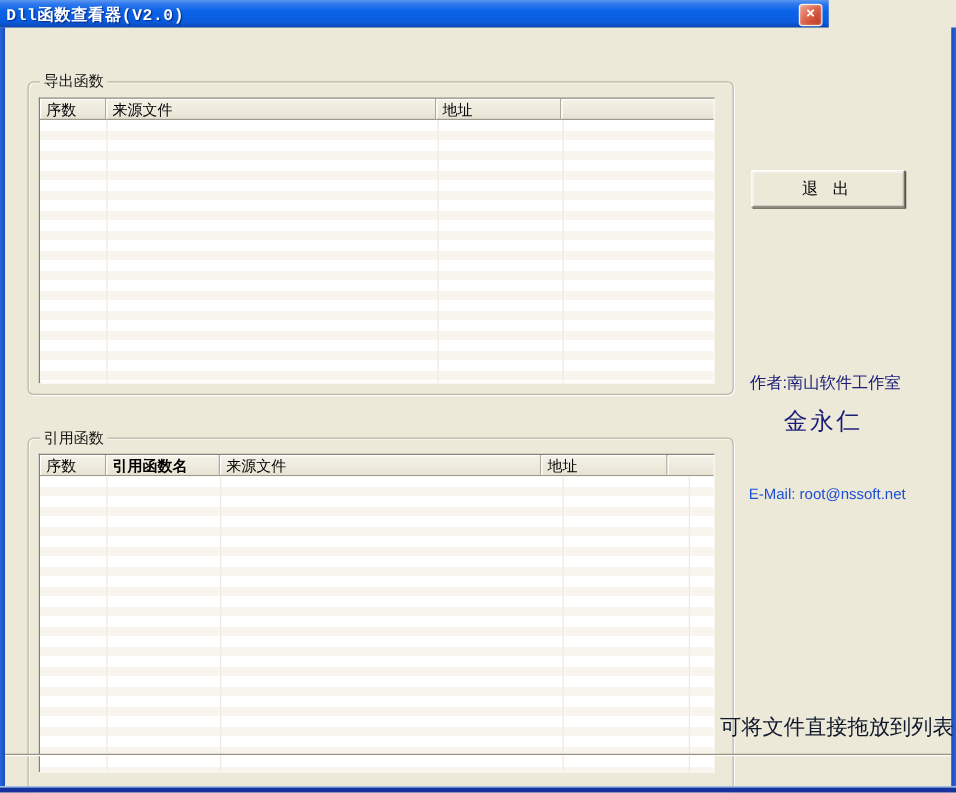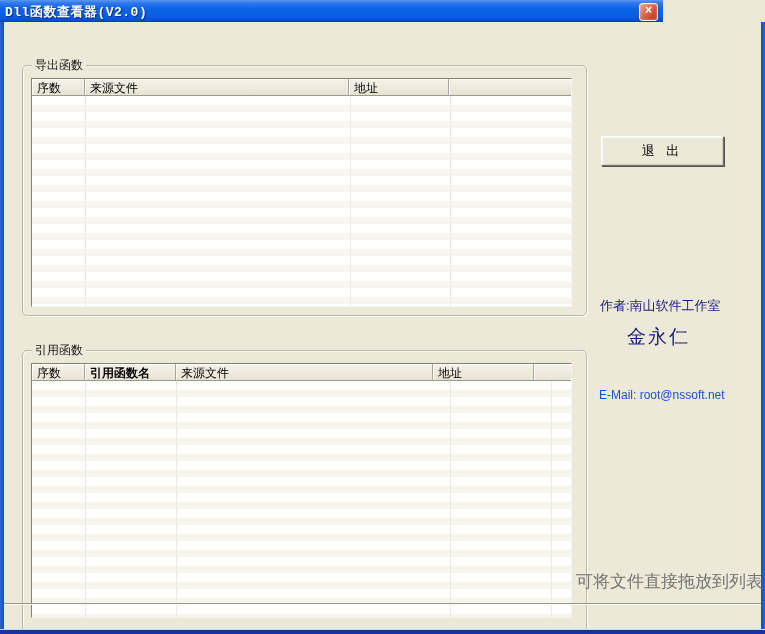--- a/index.html
+++ b/index.html
@@ -108,21 +108,21 @@
   #site-link{left:593px;top:333px;font-size:13px;color:#2A2ACC;cursor:pointer;}
   #email-line{left:595px;top:366px;font-size:12px;color:#1d4ed8;}
   
   .status-divider{
     position:absolute;left:0;top:581px;width:757px;height:2px;
     border-top:1px solid #98968A;border-bottom:1px solid #FBFAF4;box-sizing:border-box;
   }
   .statusbar{position:absolute;left:0;top:583px;width:757px;height:24px;font-size:11px;color:#444;}
   .drag-hint{
     position:absolute;left:572px;top:548px;z-index:40;
-    font-size:17px;color:#737373;white-space:nowrap;letter-spacing:0px;
+    font-size:17px;color:#0f172a;white-space:nowrap;letter-spacing:0px;
   }
 </style>
 </head>
 <body>
 
 <div class="titlebar">
   <span class="title-text">Dll函数查看器(V2.0)</span>
   <div class="close-btn">×</div>
 </div>
 

